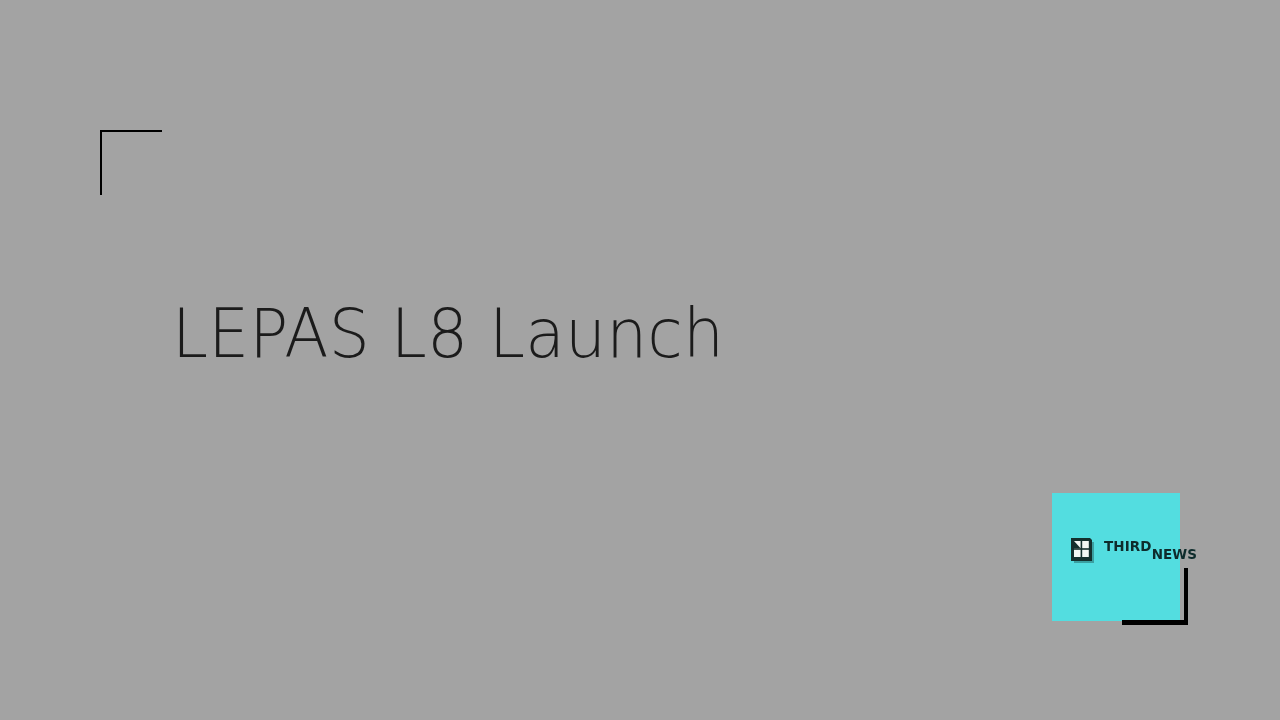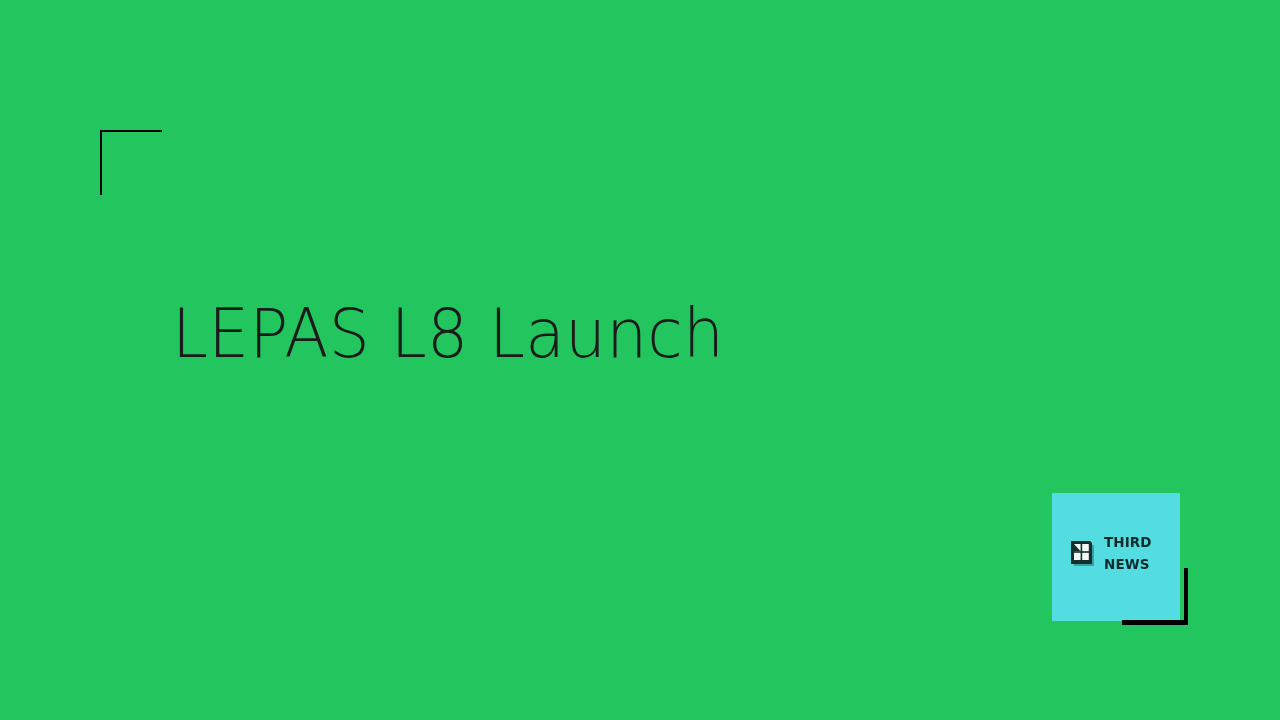--- a/index.html
+++ b/index.html
@@ -9,21 +9,21 @@
     background: #ffffff;
   }
   body {
     font-family: "Liberation Sans", sans-serif;
   }
 
   .slide {
     position: relative;
     width: 1280px;
     height: 720px;
-    background: #22c55e;
+    background: #a3a3a3;
     overflow: hidden;
   }
 
   
   .corner-bracket-tl {
     position: absolute;
     left: 100px;
     top: 130px;
     width: 60px;
     height: 63px;
@@ -97,21 +97,21 @@
     flex: 0 0 auto;
   }
   .logo-mark svg {
     display: block;
     width: 30px;
     height: 30px;
   }
 
   .logo-wordmark {
     display: flex;
-    flex-direction: column;
+    flex-direction: row;
     line-height: 1.0;
   }
   .logo-word {
     font-family: "DejaVu Sans", sans-serif;
     font-weight: bold;
     font-size: 13.5px;
     letter-spacing: 0.1px;
     color: #0e2c2c;
     white-space: nowrap;
   }

